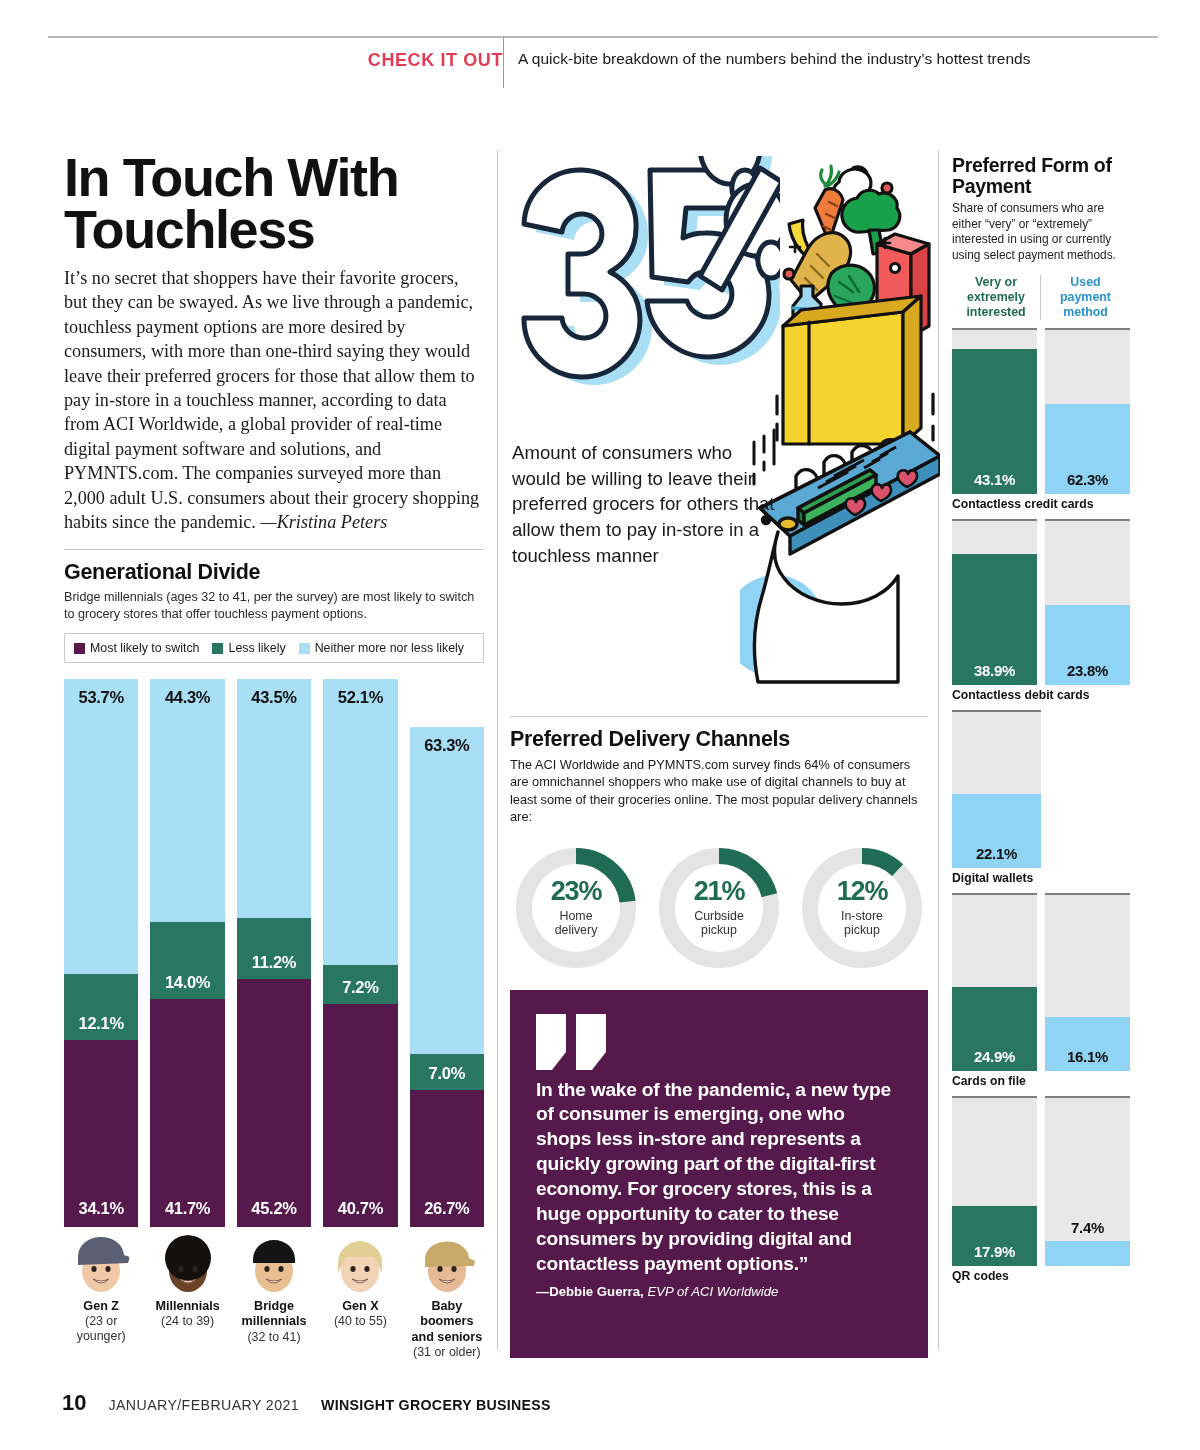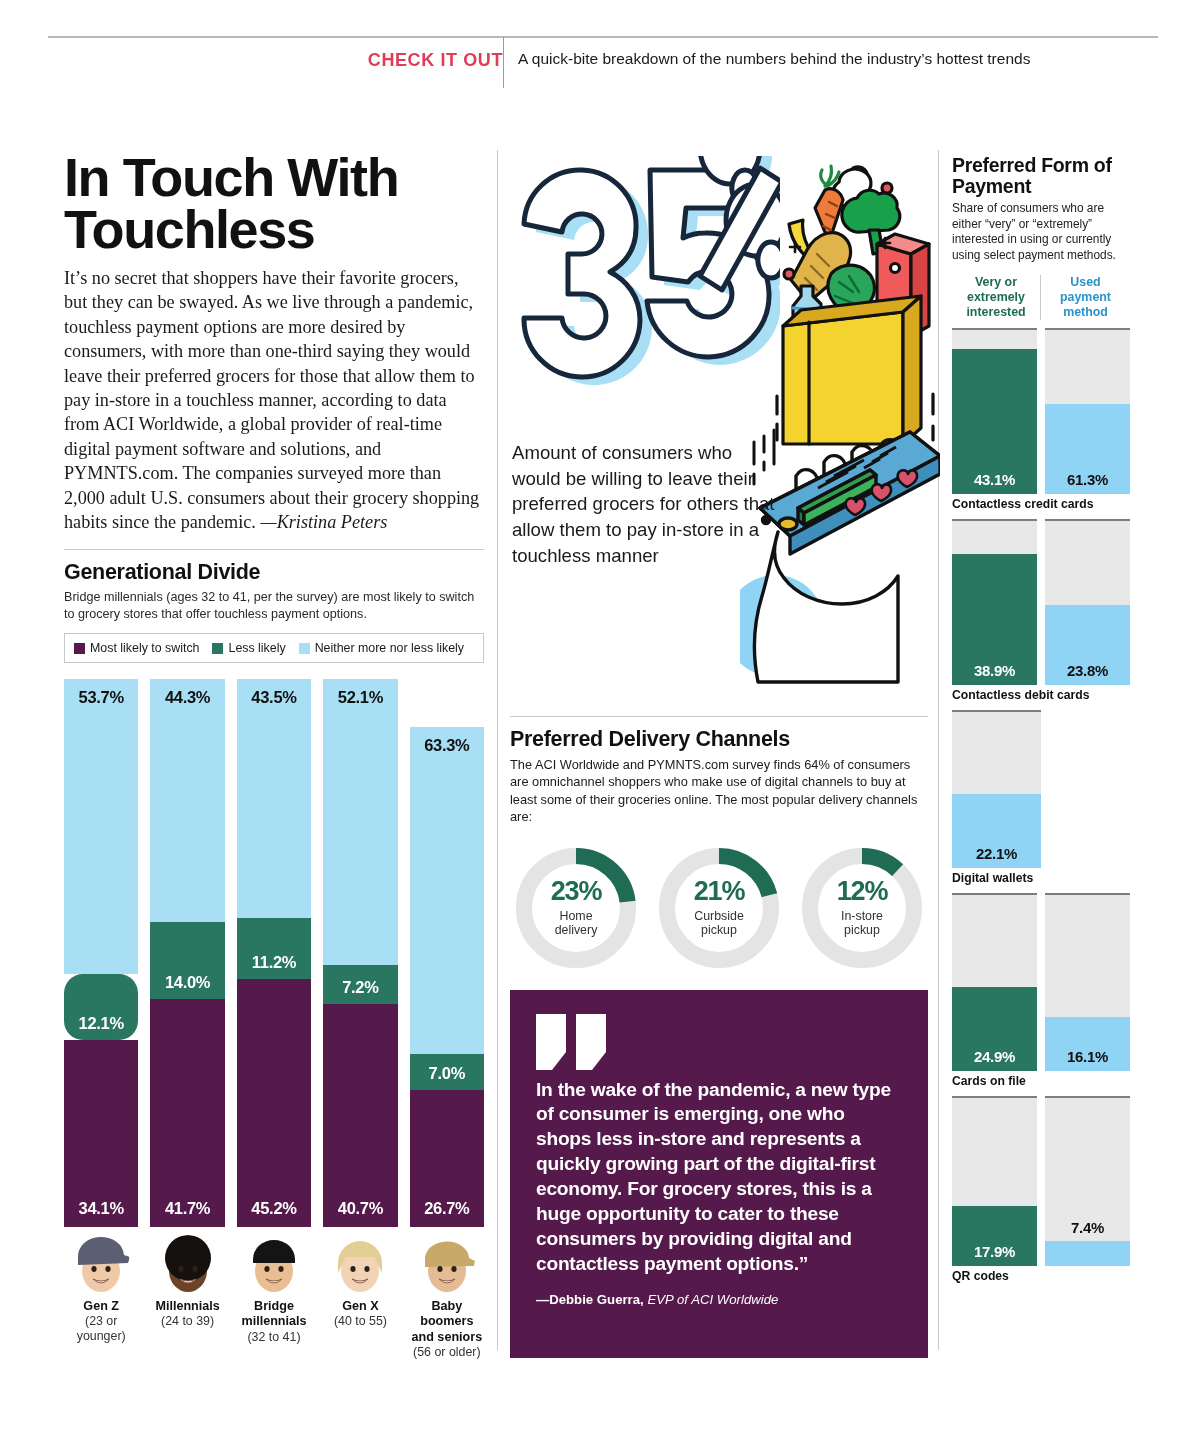--- a/index.html
+++ b/index.html
@@ -94,21 +94,21 @@
                  font-family: "Liberation Sans Narrow","Liberation Sans", sans-serif; }
   .donut .dtxt { font-size: 12.4px; line-height: 1.18; color: #333; margin-top: 2px; }
 
   
   .quote {
     margin-top: 16px; background: #55194b; color: #fff;
     padding: 24px 26px 20px 26px; width: 418px; min-height: 368px;
   }
   .qmark { font-size: 0; line-height: 0; margin-bottom: 8px; }
   .qtext { font-size: 19.2px; line-height: 1.295; font-weight: bold; letter-spacing: -0.25px; }
-  .qattr { margin-top: 16px; font-size: 13.2px; }
+  .qattr { margin-top: 8px; font-size: 13.2px; }
   .qattr b { font-weight: bold; }
   .qattr i { font-style: italic; }
 
   
   .col-right { position: absolute; left: 952px; top: 155px; width: 178px; }
   h2.pay-title { font-size: 19.5px; font-weight: bold; line-height: 1.08; letter-spacing: -0.3px; color: #111; }
   .pay-sub { font-size: 11.9px; line-height: 1.3; color: #222; margin-top: 4px; }
   .pay-heads { display: flex; gap: 0; margin-top: 12px; }
   .pay-head { width: 50%; text-align: center; font-size: 12.4px; font-weight: bold; line-height: 1.2; padding: 0 4px; }
   .pay-head.a { color: #1f6b54; border-right: 1px solid #c9c9c9; }
@@ -169,21 +169,21 @@
         <span class="sw" style="background:#a9dff4"></span>
         <span>Neither more nor less likely</span>
       </span>
     </div>
 
     <div class="genchart" id="genchart">
         <div class="gbar">
           <div class="seg blue" style="height: 294.571px;">
             <span class="val">53.7%</span>
           </div>
-          <div class="seg green" style="height: 66.3744px; border-radius: 19px;">
+          <div class="seg green" style="height: 66.3744px;">
             <span class="val">12.1%</span>
           </div>
           <div class="seg purp" style="height: 187.055px;">
             <span class="val">34.1%</span>
           </div>
         </div>
         <div class="gbar">
           <div class="seg blue" style="height: 242.764px;">
             <span class="val">44.3%</span>
           </div>
@@ -280,21 +280,21 @@
         <div class="gl">
           <div class="avatar"><svg width="58" height="58" viewBox="0 0 58 58" aria-hidden="true">
               <rect width="58" height="58" fill="#ffffff"></rect>
               <ellipse cx="29" cy="36" rx="19" ry="21" fill="#e4bb95"></ellipse>
               <path d="M7 24 a22 17 0 0 1 44 -1 l6 3 l-1 5 l-49 1 z" fill="#c9a96a"></path>
               <ellipse cx="22" cy="34" rx="2.6" ry="3" fill="#2b2119"></ellipse>
               <ellipse cx="36" cy="34" rx="2.6" ry="3" fill="#2b2119"></ellipse>
               <path d="M21 44 q8 8 16 0 q-8 4 -16 0 z" fill="#ffffff" stroke="#8a5a48" stroke-width="1"></path>
             </svg></div>
           <div class="name">Baby boomers and seniors</div>
-          <div class="age">(56 or older)</div>
+          <div class="age">(31 or older)</div>
         </div>
       </div>
   </div>
 
   <div class="col-mid">
     <div class="hero">
 
       <div class="big35">
         <svg viewBox="0 0 270 300" width="270" height="300" aria-hidden="true">
           <g>
@@ -473,21 +473,21 @@
           <div class="pay-bars">
             <div class="pay-col">
               <div class="track" style="height:164px">
                 <div class="fill g" style="height:144.38500000000002px"></div>
                 <div class="pay-val" style="bottom:6px;color:#ffffff;">43.1%</div>
               </div>
             </div>
             <div class="pay-col">
               <div class="track" style="height:164px">
                 <div class="fill b" style="height:89.11000000000001px"></div>
-                <div class="pay-val" style="bottom:6px;color:#111;">61.3%</div>
+                <div class="pay-val" style="bottom:6px;color:#111;">62.3%</div>
               </div>
             </div>
           </div>
           <div class="pay-label">Contactless credit cards</div>
         </div>
         <div class="pay-group">
           <div class="pay-bars">
             <div class="pay-col">
               <div class="track" style="height:164px">
                 <div class="fill g" style="height:130.315px"></div>
@@ -544,14 +544,19 @@
                 <div class="fill b" style="height:24.790000000000003px"></div>
                 <div class="pay-val" style="bottom:29.790000000000003px;color:#111;">7.4%</div>
               </div>
             </div>
           </div>
           <div class="pay-label">QR codes</div>
         </div>
       </div>
   </div>
 
+  <div class="footer">
+    <span class="pg">10</span>
+    <span class="issue">JANUARY/FEBRUARY 2021</span>
+    <span class="brand">WINSIGHT GROCERY BUSINESS</span>
+  </div>
 
 </div>
 
 </body></html>

